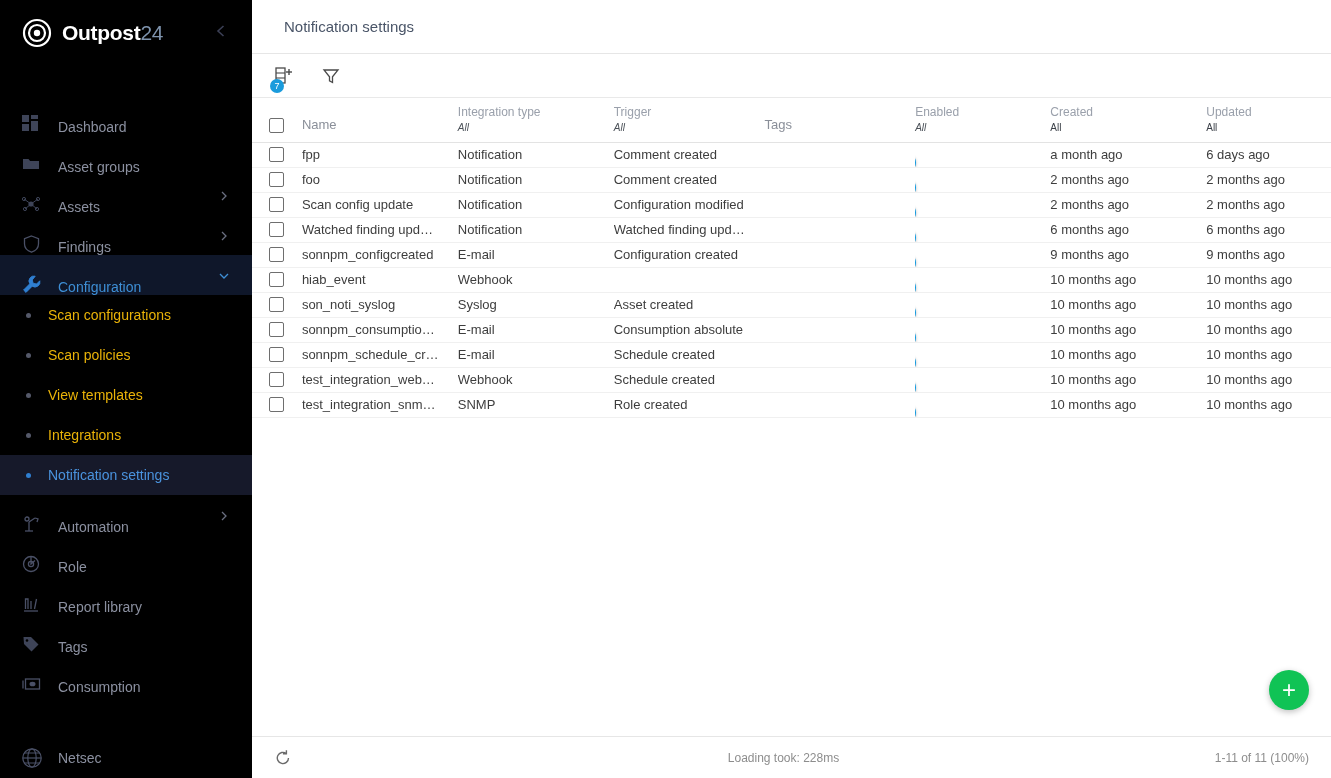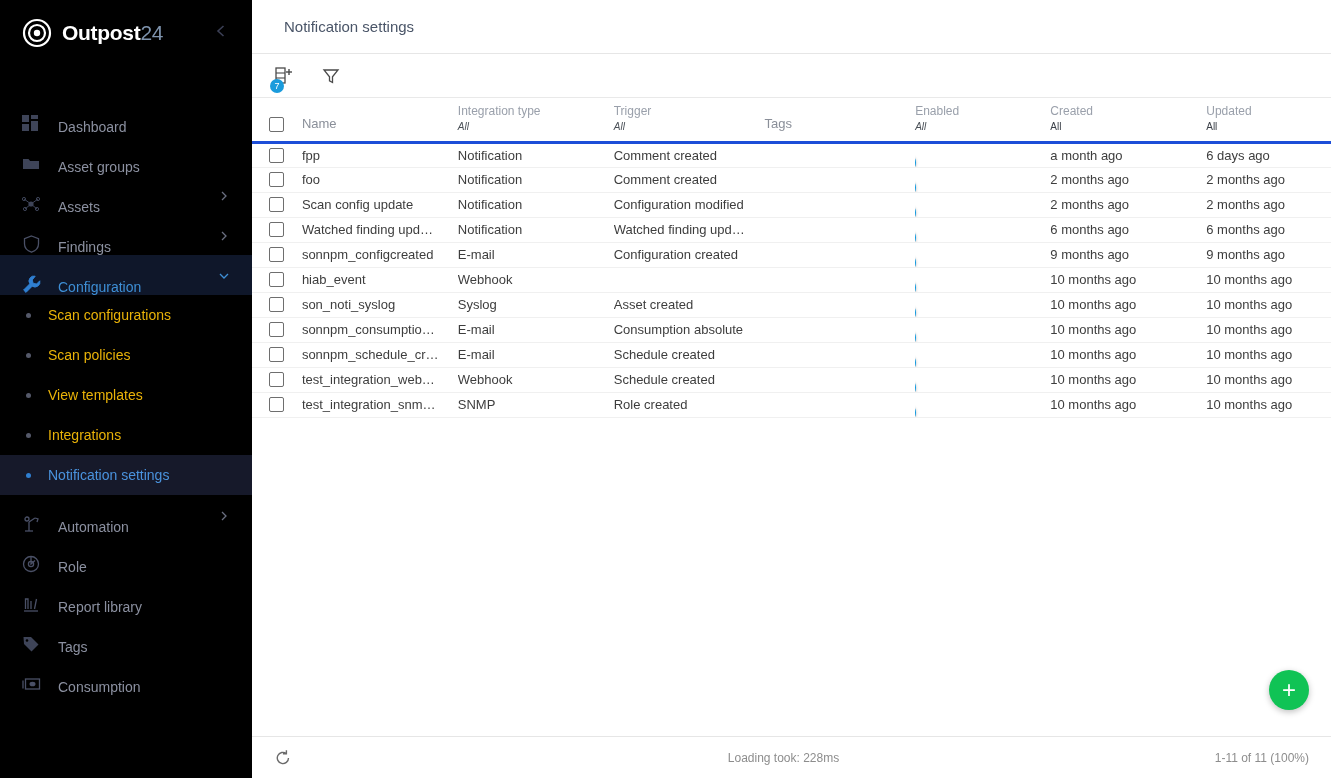--- a/index.html
+++ b/index.html
@@ -128,21 +128,21 @@
   .th-main.italic { font-style: italic; color: #4b5158; }
   .th-main.plain { font-style: normal; color: #3b4048; }
   .th-label { font-size: 13px; color: #8a8f99; }
 
   table.grid td {
     font-size: 13px; color: #3d3d3d;
     height: 25px; padding: 0;
     border-bottom: 1px solid #f0f0f0;
     white-space: nowrap; overflow: hidden; text-overflow: ellipsis;
   }
-  tr.row:first-child td { border-top: 3px solid #1d4ed8; }
+  tr.row:first-child td { border-top: 1px solid #1d4ed8; }
   .cb {
     width: 15px; height: 15px;
     border: 1.6px solid #6e6e6e; border-radius: 2px;
     background: #fff; cursor: pointer; display: block;
   }
   .col-cb { width: 48px; padding-left: 0 !important; }
   .cb-cell { display:flex; align-items:center; justify-content:center; }
   .col-name { width: 150px; }
   .col-int  { width: 150px; }
   .col-trig { width: 145px; }
@@ -369,20 +369,33 @@
             <rect x="4.5" y="3" width="14" height="10" fill="none" stroke="#4a5066" stroke-width="1.3"></rect>
             <ellipse cx="11.5" cy="8" rx="3" ry="2.3" fill="#4a5066"></ellipse>
             <path d="M2,4.5 V12.5" stroke="#4a5066" stroke-width="1.3" fill="none"></path>
           </svg>
         </span>
         <span>Consumption</span>
       </div>
 
     </nav>
 
+    <div class="nav-bottom">
+      <div class="nav-footer-item">
+        <span class="ico">
+          <svg width="22" height="22" viewBox="0 0 22 22">
+            <circle cx="11" cy="11" r="9.2" fill="none" stroke="#4a5066" stroke-width="1.2"></circle>
+            <ellipse cx="11" cy="11" rx="4.2" ry="9.2" fill="none" stroke="#4a5066" stroke-width="1.2"></ellipse>
+            <line x1="1.8" y1="11" x2="20.2" y2="11" stroke="#4a5066" stroke-width="1.2"></line>
+            <path d="M3.3,6 H18.7 M3.3,16 H18.7" stroke="#4a5066" stroke-width="1.2" fill="none"></path>
+          </svg>
+        </span>
+        <span>Netsec</span>
+      </div>
+    </div>
 
   </aside>
 
   <section id="main">
 
     <div class="topbar">
       <span class="page-title">Notification settings</span>
     </div>
 
     <div class="toolbar">

